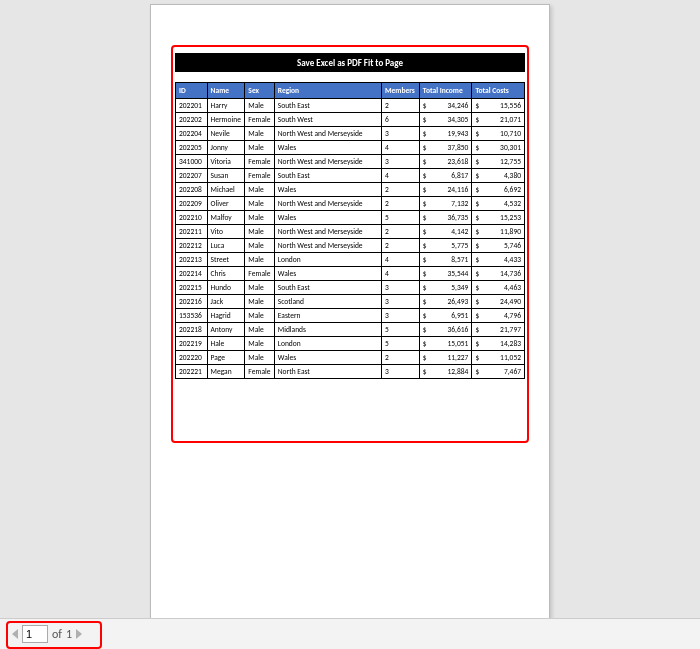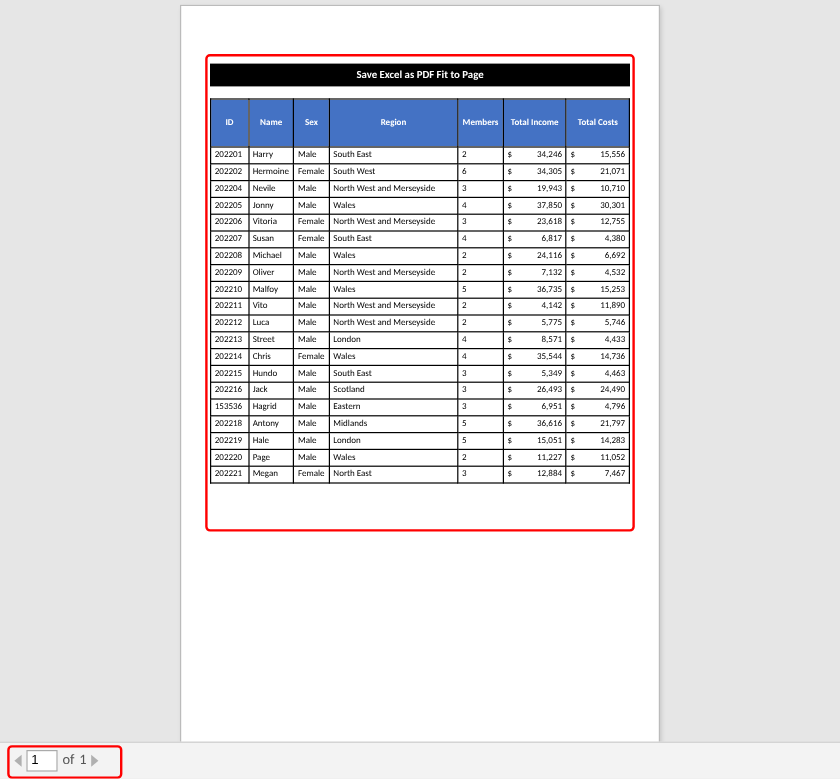--- a/index.html
+++ b/index.html
@@ -63,22 +63,22 @@
   col.c-sex { width: 28px; }
   col.c-region { width: 102px; }
   col.c-members { width: 36px; }
   col.c-income { width: 50px; }
   col.c-costs { width: 50px; }
   th {
     background: #4472c4;
     color: #fff;
     font-weight: bold;
     border: 1px solid #000;
-    padding: 15px 3px;
-    text-align: center;
+    padding: 3px 3px;
+    text-align: left;
     white-space: nowrap;
     overflow: hidden;
   }
   td {
     border: 1px solid #000;
     padding: 2px 3px;
     overflow: hidden;
     white-space: nowrap;
     height: 14px;
   }
@@ -221,21 +221,21 @@
           <tr>
             <td class="c-id">202205</td>
             <td class="c-name">Jonny</td>
             <td class="c-sex">Male</td>
             <td class="c-region">Wales</td>
             <td class="c-members">4</td>
             <td class="money"><span class="currency-symbol">$</span>37,850</td>
             <td class="money"><span class="currency-symbol">$</span>30,301</td>
           </tr>
           <tr>
-            <td class="c-id">202206</td>
+            <td class="c-id">341000</td>
             <td class="c-name">Vitoria</td>
             <td class="c-sex">Female</td>
             <td class="c-region">North West and Merseyside</td>
             <td class="c-members">3</td>
             <td class="money"><span class="currency-symbol">$</span>23,618</td>
             <td class="money"><span class="currency-symbol">$</span>12,755</td>
           </tr>
           <tr>
             <td class="c-id">202207</td>
             <td class="c-name">Susan</td>

